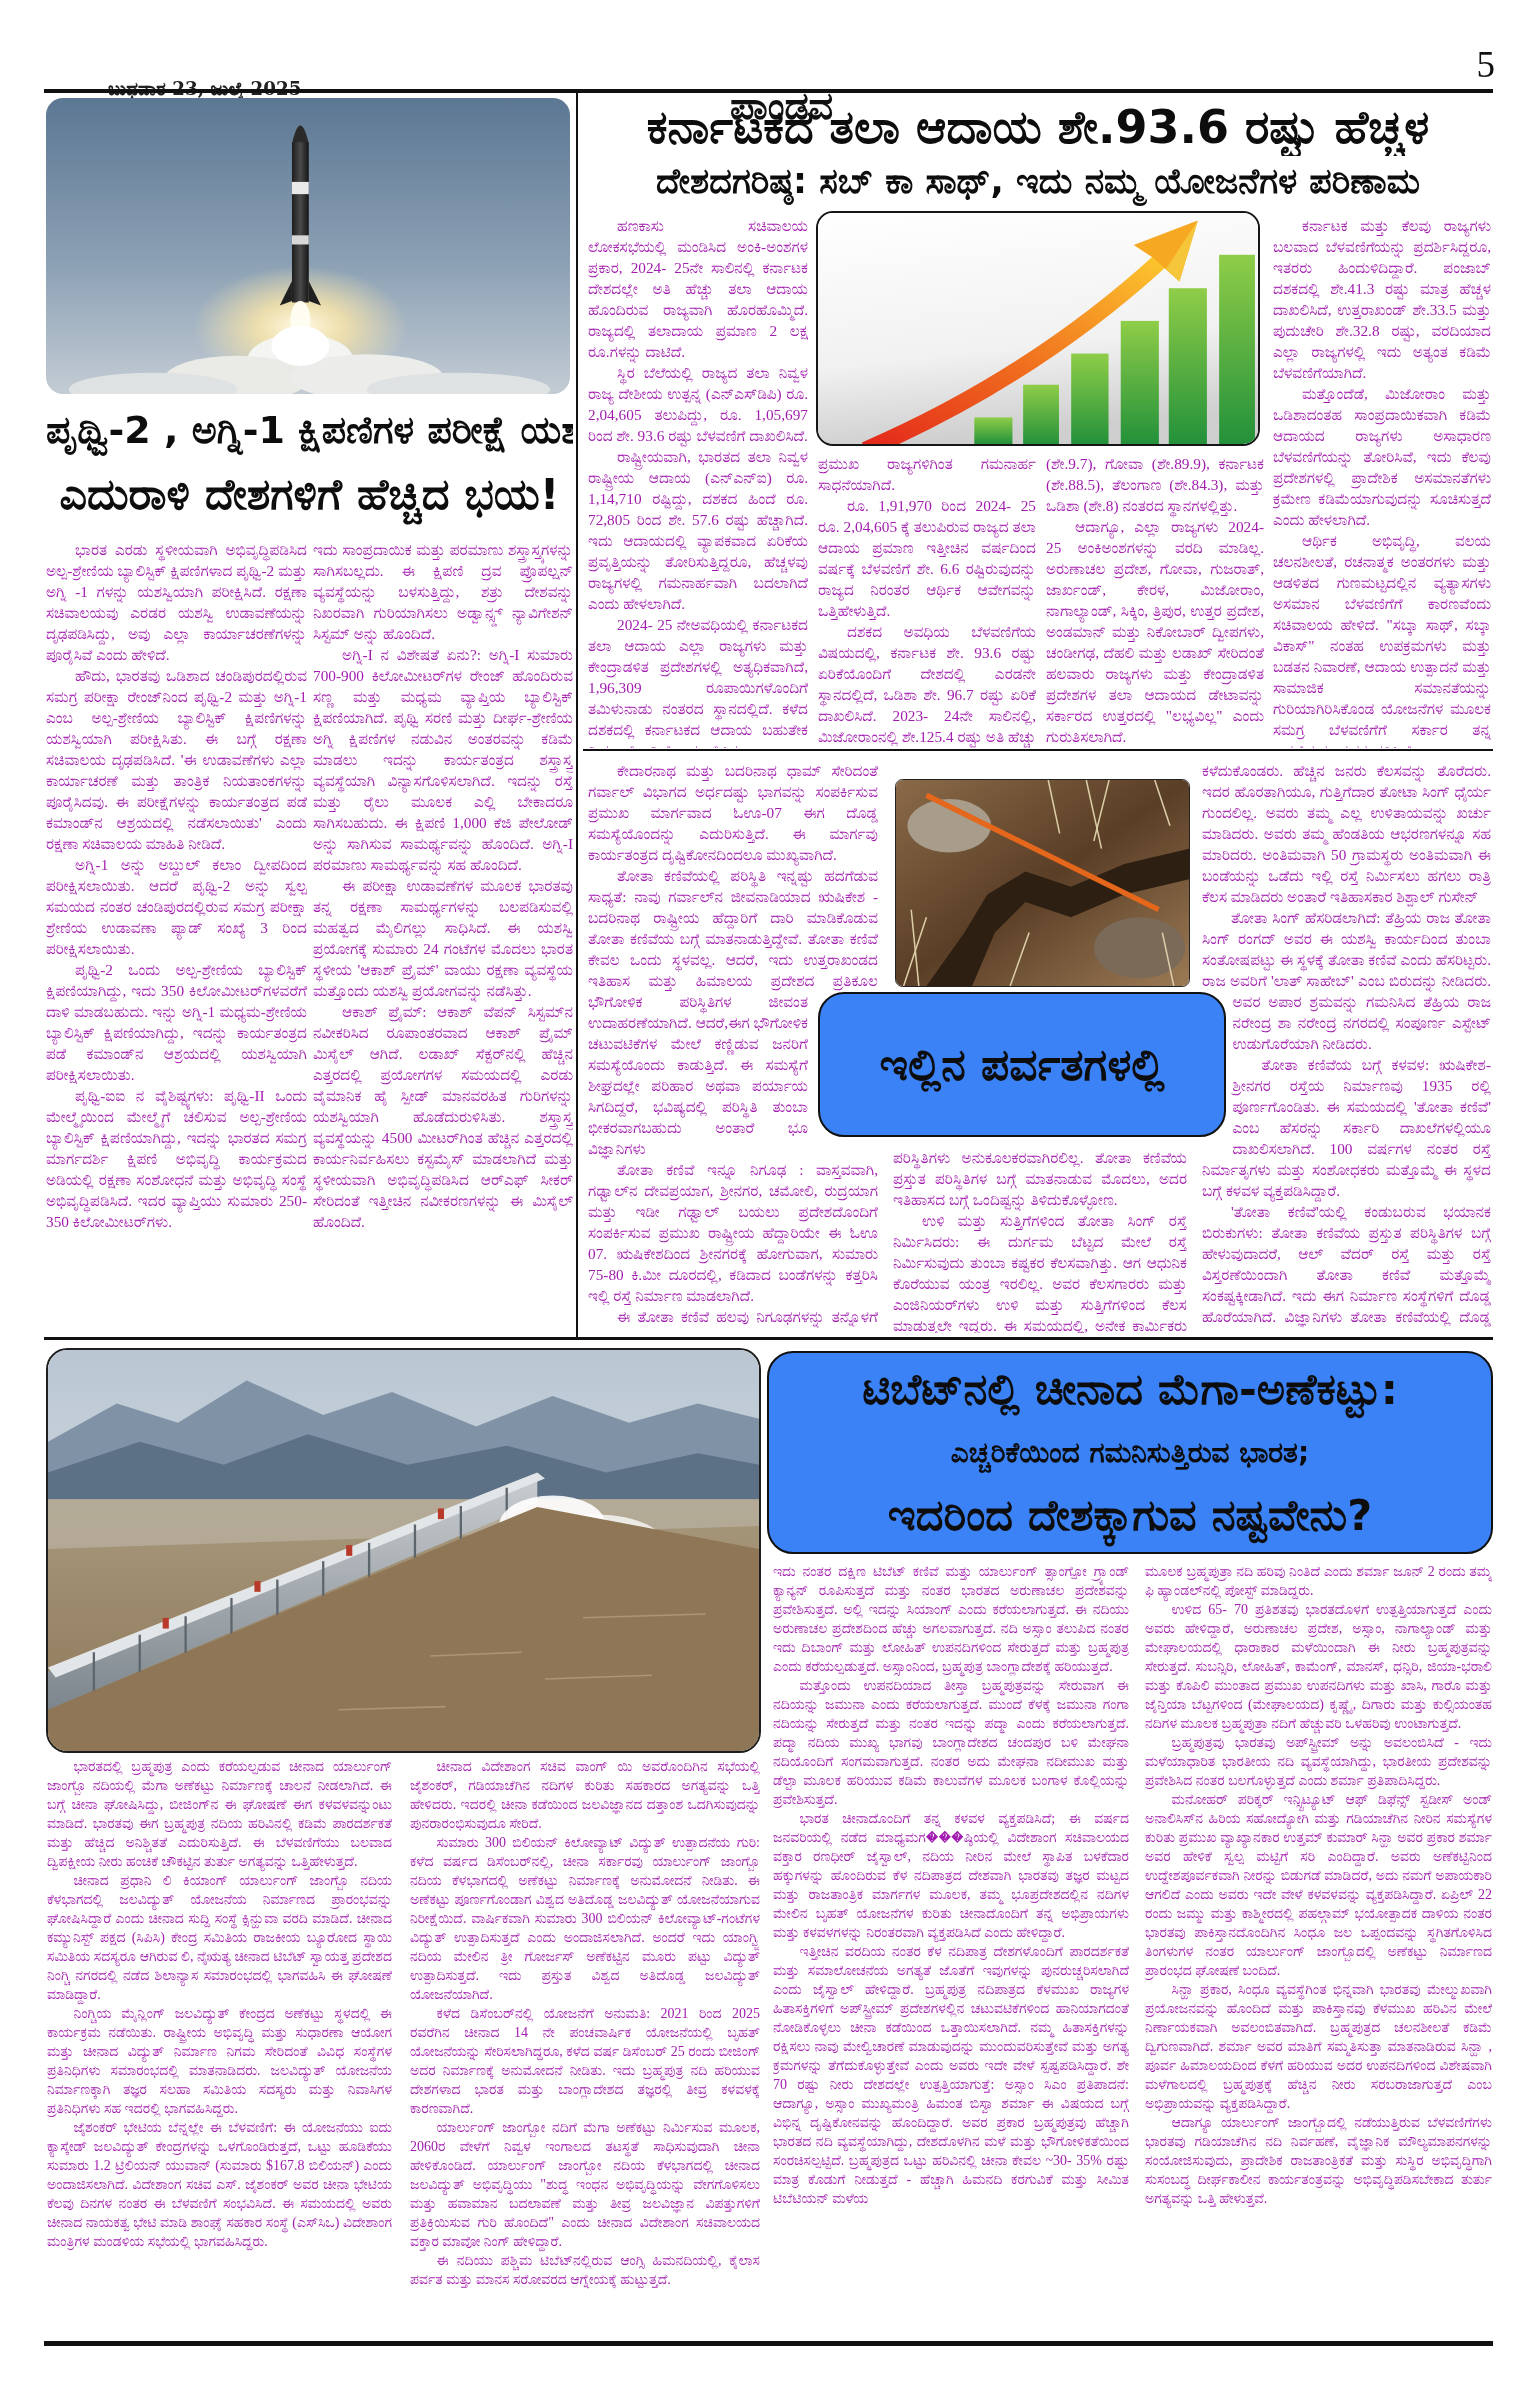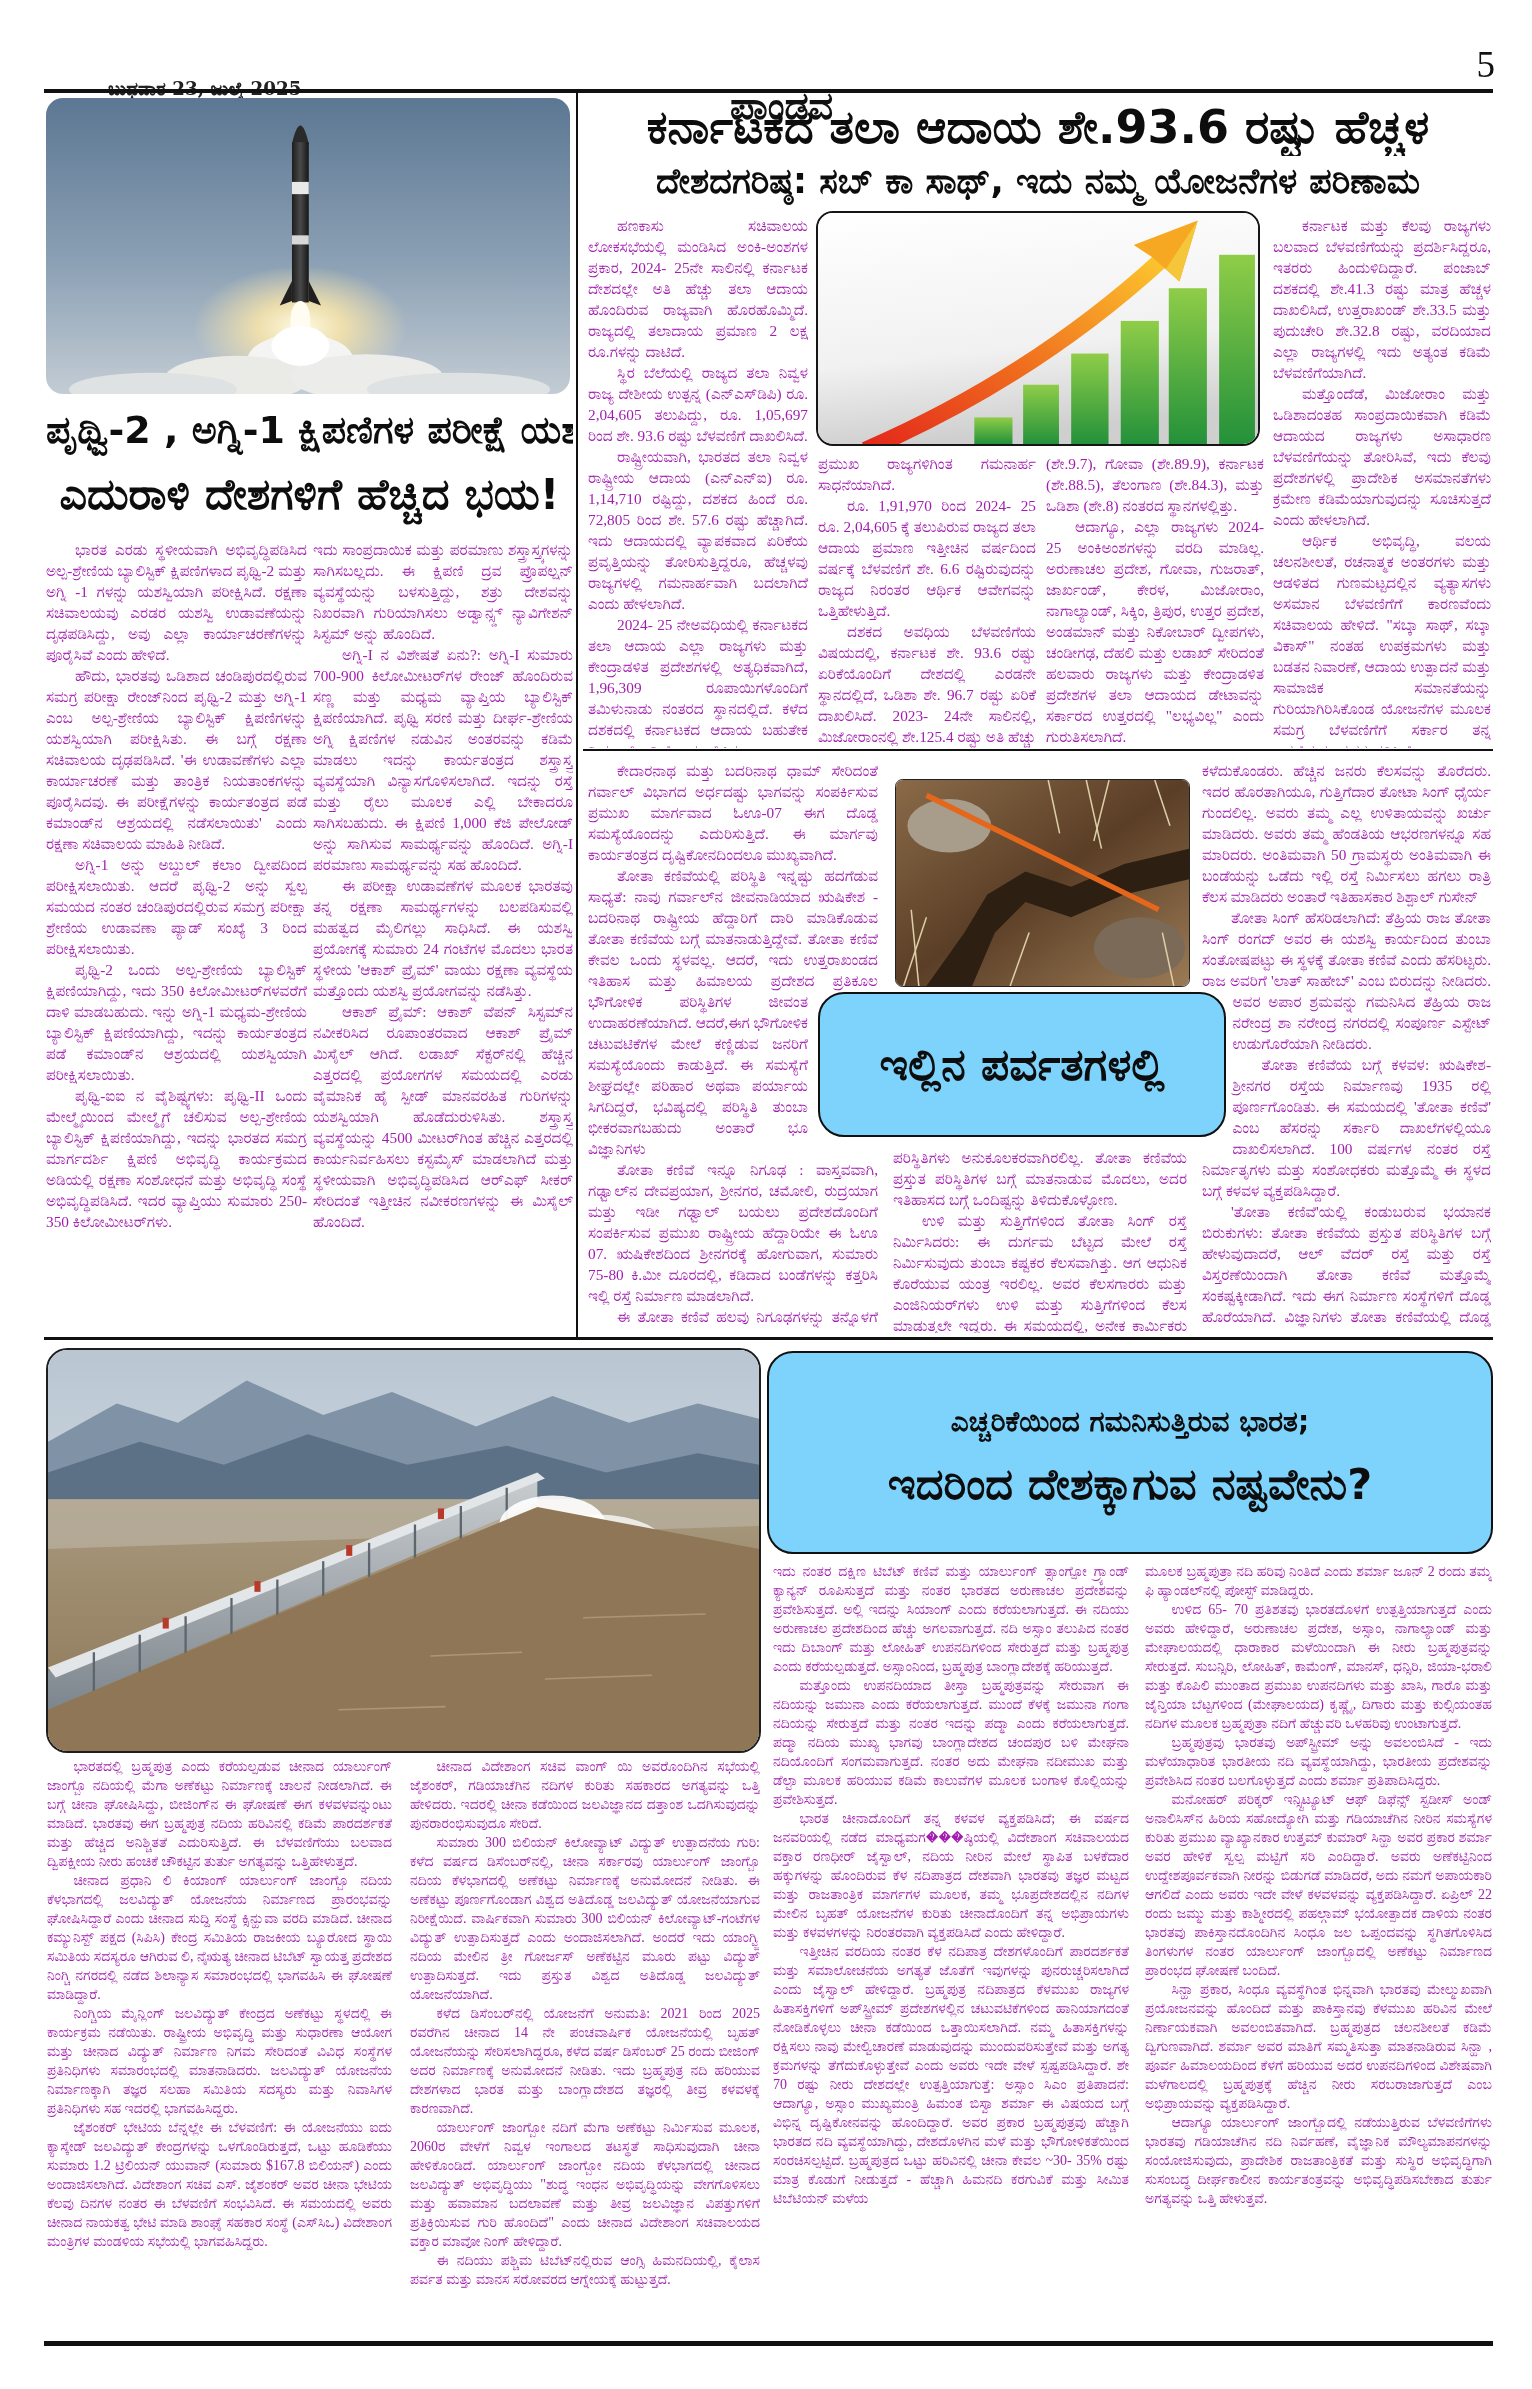--- a/index.html
+++ b/index.html
@@ -5,21 +5,21 @@
   html,body{margin:0;padding:0;background:#ffffff;}
   #page{position:relative;width:1533px;height:2389px;background:#ffffff;overflow:hidden;
         font-family:"DejaVu Sans",sans-serif;color:#1c1c1c;}
   .rule{position:absolute;background:#111111;}
   
   .hdr-date{position:absolute;left:108px;top:50px;font-family:"DejaVu Serif",serif;font-size:18.3px;font-weight:bold;color:#222;white-space:nowrap;margin-top:28px;}
   .hdr-mast{position:absolute;left:629px;width:305px;top:40px;text-align:center;font-family:"DejaVu Sans",sans-serif;font-size:38px;font-weight:900;color:#111;white-space:nowrap;margin-top:44px;}
   .hdr-page{position:absolute;right:38px;top:43px;font-family:"Liberation Serif",serif;font-size:37px;color:#111;}
   
   .hl{position:absolute;text-align:center;white-space:nowrap;overflow:hidden;font-weight:900;color:#0d0d0d;font-family:"DejaVu Sans",sans-serif;}
-  .hl-box{position:absolute;border:2.3px solid #111;border-radius:26px;background:#7dd3fc;box-sizing:border-box;overflow:hidden;
+  .hl-box{position:absolute;border:2.3px solid #111;border-radius:26px;background:#3b82f6;box-sizing:border-box;overflow:hidden;
           display:flex;flex-direction:column;justify-content:center;align-items:center;}
   .hl-box .line{white-space:nowrap;font-weight:900;color:#0d0d0d;text-align:center;}
   
   .col{position:absolute;overflow:hidden;font-family:Liberation Serif, serif;font-size:15.3px;line-height:21px;text-align:justify;color:#a21caf;}
   .col.small{font-size:14px;line-height:19px;}
   .col p{margin:0;text-indent:1.9em;}
   .col p.cont{text-indent:0;}
   
   .photo{position:absolute;overflow:hidden;box-sizing:border-box;}
   .photo svg{display:block;width:100%;height:100%;}
@@ -262,20 +262,21 @@
       <g stroke="#c0ab8a" stroke-width="2" opacity="0.6">
         <line x1="500" y1="400" x2="620" y2="395"></line>
           <line x1="650" y1="430" x2="790" y2="425"></line>
         <line x1="380" y1="470" x2="520" y2="466"></line>
           <line x1="700" y1="350" x2="860" y2="345"></line>
       </g>
     </svg>
   </div>
 
   <div class="hl-box" style="left:767px;top:1351px;width:726px;height:203px;">
+    <div class="line" style="font-size:43px;line-height:63px;">ಟಿಬೆಟ್‌ನಲ್ಲಿ ಚೀನಾದ ಮೆಗಾ-ಅಣೆಕಟ್ಟು:</div>
     <div class="line" style="font-size:28px;line-height:63px;">ಎಚ್ಚರಿಕೆಯಿಂದ ಗಮನಿಸುತ್ತಿರುವ ಭಾರತ;</div>
     <div class="line" style="font-size:43px;line-height:63px;">ಇದರಿಂದ ದೇಶಕ್ಕಾಗುವ ನಷ್ಟವೇನು?</div>
   </div>
 
   <div class="col small" style="left:47px;top:1757px;width:345px;height:576px;">
     <p>ಭಾರತದಲ್ಲಿ ಬ್ರಹ್ಮಪುತ್ರ ಎಂದು ಕರೆಯಲ್ಪಡುವ ಚೀನಾದ ಯಾರ್ಲುಂಗ್ ಜಾಂಗ್ಬೊ ನದಿಯಲ್ಲಿ ಮೆಗಾ ಅಣೆಕಟ್ಟು ನಿರ್ಮಾಣಕ್ಕೆ ಚಾಲನೆ ನೀಡಲಾಗಿದೆ. ಈ ಬಗ್ಗೆ ಚೀನಾ ಘೋಷಿಸಿದ್ದು, ಬೀಜಿಂಗ್‌ನ ಈ ಘೋಷಣೆ ಈಗ ಕಳವಳವನ್ನುಂಟು ಮಾಡಿದೆ. ಭಾರತವು ಈಗ ಬ್ರಹ್ಮಪುತ್ರ ನದಿಯ ಹರಿವಿನಲ್ಲಿ ಕಡಿಮೆ ಪಾರದರ್ಶಕತೆ ಮತ್ತು ಹೆಚ್ಚಿದ ಅನಿಶ್ಚಿತತೆ ಎದುರಿಸುತ್ತಿದೆ. ಈ ಬೆಳವಣಿಗೆಯು ಬಲವಾದ ದ್ವಿಪಕ್ಷೀಯ ನೀರು ಹಂಚಿಕೆ ಚೌಕಟ್ಟಿನ ತುರ್ತು ಅಗತ್ಯವನ್ನು ಒತ್ತಿಹೇಳುತ್ತದೆ.</p>
     <p>ಚೀನಾದ ಪ್ರಧಾನಿ ಲಿ ಕಿಯಾಂಗ್ ಯಾರ್ಲುಂಗ್ ಜಾಂಗ್ಬೊ ನದಿಯ ಕೆಳಭಾಗದಲ್ಲಿ ಜಲವಿದ್ಯುತ್ ಯೋಜನೆಯ ನಿರ್ಮಾಣದ ಪ್ರಾರಂಭವನ್ನು ಘೋಷಿಸಿದ್ದಾರೆ ಎಂದು ಚೀನಾದ ಸುದ್ದಿ ಸಂಸ್ಥೆ ಕ್ಸಿನ್ಹುವಾ ವರದಿ ಮಾಡಿದೆ. ಚೀನಾದ ಕಮ್ಯುನಿಸ್ಟ್ ಪಕ್ಷದ (ಸಿಪಿಸಿ) ಕೇಂದ್ರ ಸಮಿತಿಯ ರಾಜಕೀಯ ಬ್ಯೂರೋದ ಸ್ಥಾಯಿ ಸಮಿತಿಯ ಸದಸ್ಯರೂ ಆಗಿರುವ ಲಿ, ನೈಋತ್ಯ ಚೀನಾದ ಟಿಬೆಟ್ ಸ್ವಾಯತ್ತ ಪ್ರದೇಶದ ನಿಂಗ್ಚಿ ನಗರದಲ್ಲಿ ನಡೆದ ಶಿಲಾನ್ಯಾಸ ಸಮಾರಂಭದಲ್ಲಿ ಭಾಗವಹಿಸಿ ಈ ಘೋಷಣೆ ಮಾಡಿದ್ದಾರೆ.</p>
     <p>ನಿಂಗ್ಚಿಯ ಮೈನ್ಲಿಂಗ್ ಜಲವಿದ್ಯುತ್ ಕೇಂದ್ರದ ಅಣೆಕಟ್ಟು ಸ್ಥಳದಲ್ಲಿ ಈ ಕಾರ್ಯಕ್ರಮ ನಡೆಯಿತು. ರಾಷ್ಟ್ರೀಯ ಅಭಿವೃದ್ಧಿ ಮತ್ತು ಸುಧಾರಣಾ ಆಯೋಗ ಮತ್ತು ಚೀನಾದ ವಿದ್ಯುತ್ ನಿರ್ಮಾಣ ನಿಗಮ ಸೇರಿದಂತೆ ವಿವಿಧ ಸಂಸ್ಥೆಗಳ ಪ್ರತಿನಿಧಿಗಳು ಸಮಾರಂಭದಲ್ಲಿ ಮಾತನಾಡಿದರು. ಜಲವಿದ್ಯುತ್ ಯೋಜನೆಯ ನಿರ್ಮಾಣಕ್ಕಾಗಿ ತಜ್ಞರ ಸಲಹಾ ಸಮಿತಿಯ ಸದಸ್ಯರು ಮತ್ತು ನಿವಾಸಿಗಳ ಪ್ರತಿನಿಧಿಗಳು ಸಹ ಇದರಲ್ಲಿ ಭಾಗವಹಿಸಿದ್ದರು.</p>
     <p>ಜೈಶಂಕರ್ ಭೇಟಿಯ ಬೆನ್ನಲ್ಲೇ ಈ ಬೆಳವಣಿಗೆ: ಈ ಯೋಜನೆಯು ಐದು ಕ್ಯಾಸ್ಕೇಡ್ ಜಲವಿದ್ಯುತ್ ಕೇಂದ್ರಗಳನ್ನು ಒಳಗೊಂಡಿರುತ್ತದೆ, ಒಟ್ಟು ಹೂಡಿಕೆಯು ಸುಮಾರು 1.2 ಟ್ರಿಲಿಯನ್ ಯುವಾನ್ (ಸುಮಾರು $167.8 ಬಿಲಿಯನ್) ಎಂದು ಅಂದಾಜಿಸಲಾಗಿದೆ. ವಿದೇಶಾಂಗ ಸಚಿವ ಎಸ್. ಜೈಶಂಕರ್ ಅವರ ಚೀನಾ ಭೇಟಿಯ ಕೆಲವು ದಿನಗಳ ನಂತರ ಈ ಬೆಳವಣಿಗೆ ಸಂಭವಿಸಿದೆ. ಈ ಸಮಯದಲ್ಲಿ ಅವರು ಚೀನಾದ ನಾಯಕತ್ವ ಭೇಟಿ ಮಾಡಿ ಶಾಂಘೈ ಸಹಕಾರ ಸಂಸ್ಥೆ (ಎಸ್‌ಸಿಒ) ವಿದೇಶಾಂಗ ಮಂತ್ರಿಗಳ ಮಂಡಳಿಯ ಸಭೆಯಲ್ಲಿ ಭಾಗವಹಿಸಿದ್ದರು.</p>
   </div>

